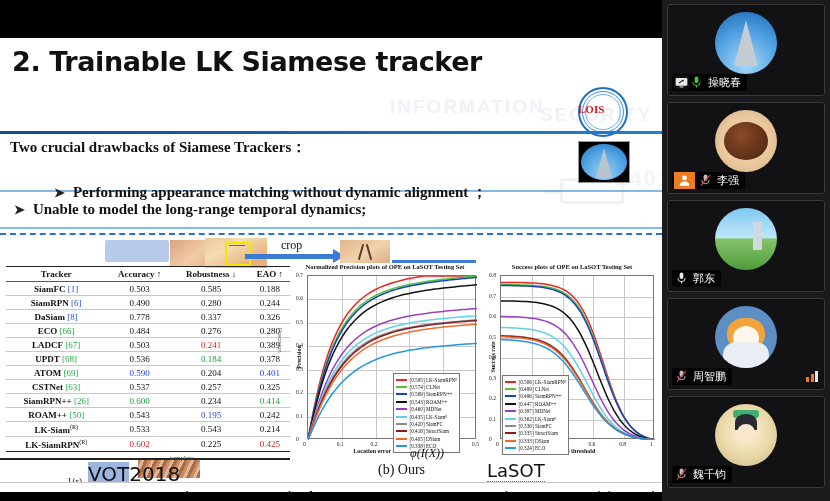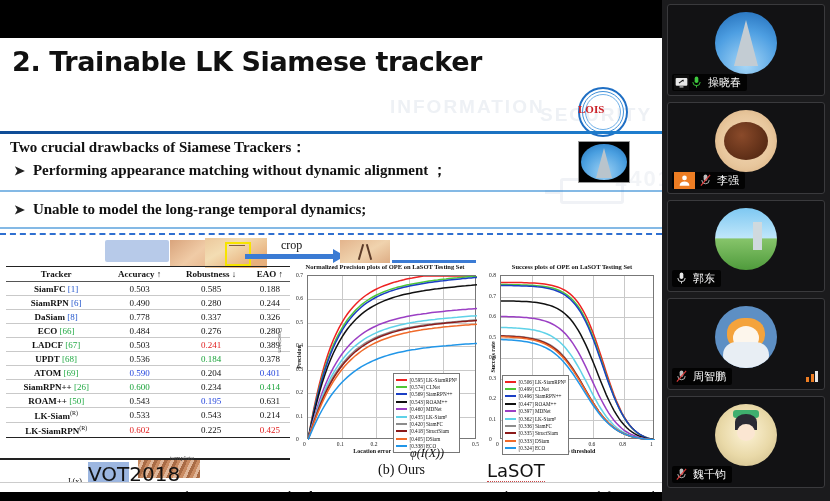--- a/index.html
+++ b/index.html
@@ -56,21 +56,21 @@
   .hr-blue { position: absolute; left: 0; width: 662px; height: 3px;
              background: linear-gradient(to right,#0f4c96,#1f7fd0); }
   #hr1 { top: 93px; }
   #hr2 { top: 152px; height:2px; background:#1f7fd0; opacity:.55;}
   #hr3 { top: 189px; height:2px; background:#1f7fd0; opacity:.55;}
 
   .serif { font-family: "Liberation Serif", serif; }
   #lead { position:absolute; left:10px; top:100px; font-size:15px; font-weight:bold; color:#111; }
   .bullet { position:absolute; left:14px; font-size:15px; font-weight:bold; color:#111; }
   .bullet .arw { color:#222; margin-right:8px; font-size:13px; }
-  #b1 { top:123px; } #b2 { top:163px; }
+  #b1 { top:145px;margin-left:40px; } #b2 { top:163px; }
 
   
   #dash { position:absolute; left:0; top:195px; width:662px; height:0;
           border-top:2px dashed #2f6fd0; }
 
   
   #exp { position:absolute; left:6px; top:200px; font-size:21px; color:#111;
          font-family:"DejaVu Sans", sans-serif; z-index:6; }
   #sel { position:absolute; left:105px; top:202px; width:64px; height:22px;
          background:#9bb6e0; opacity:.72; z-index:5; border-radius:2px;}
@@ -299,30 +299,36 @@
                 <td class="v-green">0.184</td>
                 <td>0.378</td>
               </tr>
               <tr>
                 <td><b>ATOM</b> <span class="ref-g">[69]</span></td>
                 <td class="v-blue">0.590</td>
                 <td>0.204</td>
                 <td class="v-blue">0.401</td>
               </tr>
               <tr>
+                <td><b>CSTNet</b> <span class="ref-g">[63]</span></td>
+                <td>0.537</td>
+                <td>0.257</td>
+                <td>0.325</td>
+              </tr>
+              <tr>
                 <td><b>SiamRPN++</b> <span class="ref-g">[26]</span></td>
                 <td class="v-green">0.600</td>
                 <td>0.234</td>
                 <td class="v-green">0.414</td>
               </tr>
               <tr>
                 <td><b>ROAM++</b> <span class="ref-g">[50]</span></td>
                 <td>0.543</td>
                 <td class="v-blue">0.195</td>
-                <td>0.631</td>
+                <td>0.242</td>
               </tr>
               <tr>
                 <td><b>LK-Siam</b><span class="sup">(R)</span></td>
                 <td>0.533</td>
                 <td>0.543</td>
                 <td>0.214</td>
               </tr>
               <tr>
                 <td><b>LK-SiamRPN</b><span class="sup">(R)</span></td>
                 <td class="v-red">0.602</td>

